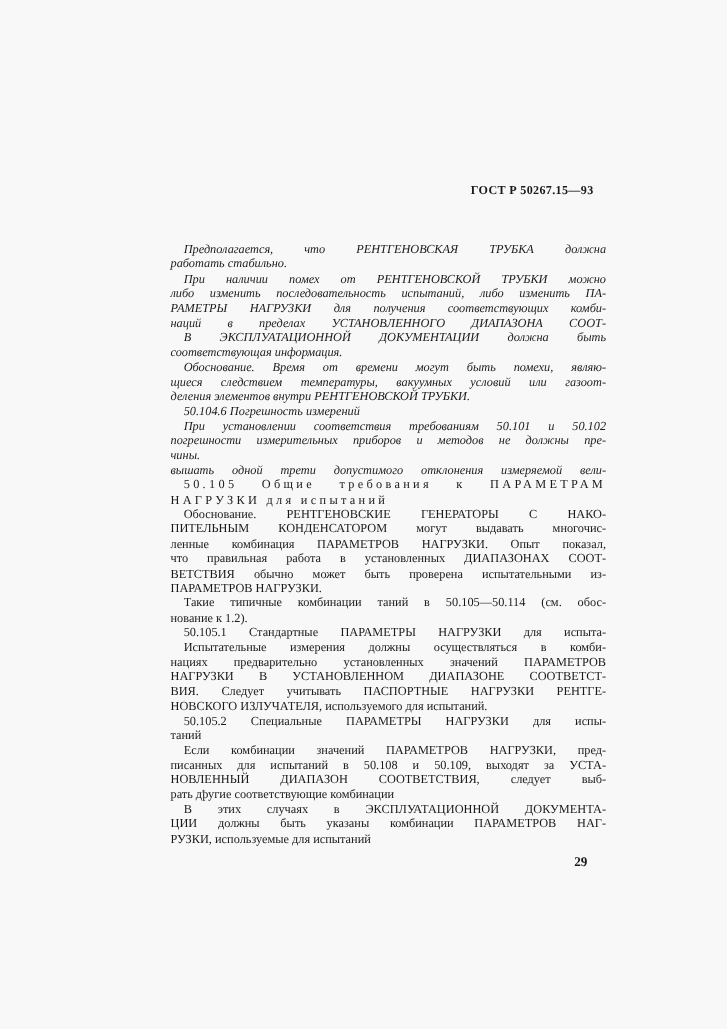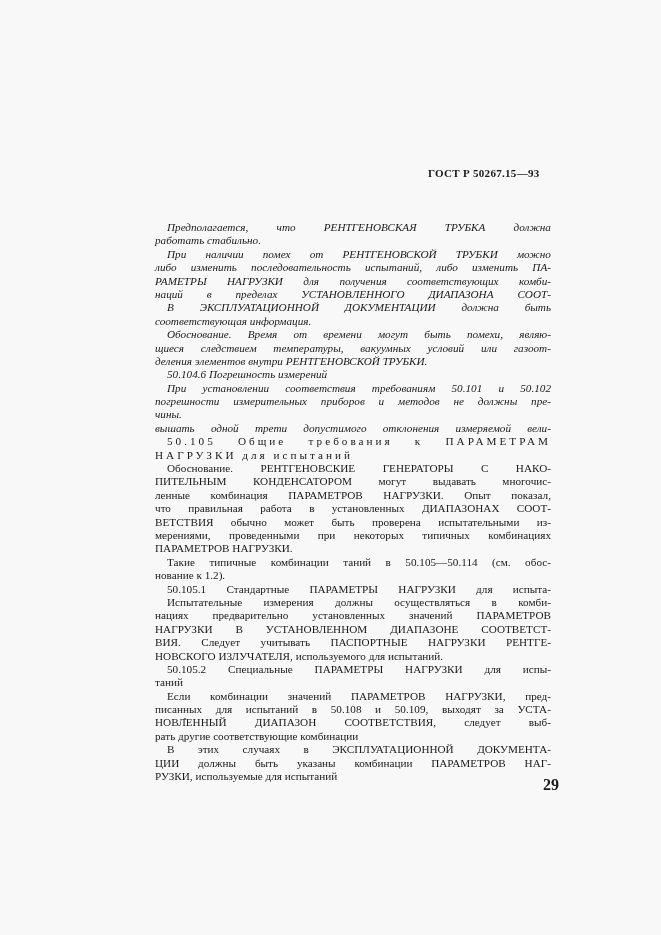--- a/index.html
+++ b/index.html
@@ -23,21 +23,21 @@
     font-size:11.2px;
     display:flex; justify-content:space-between;
   }
   .ln.last { justify-content:flex-start; }
   .ln.indent { padding-left:12px; }
   .it { font-style:italic; }
   .ln span { display:inline-block; }
   .sp { letter-spacing:3px; }
   .page-num {
     position:absolute; left:522px; top:776px;
-    font-size:16px; font-weight:bold;margin-left:21px;
+    font-size:12px; font-weight:bold;
   }
   .stray {
     position:absolute; left:184px; top:718px;
     width:2px; height:2px; background:#555; border-radius:50%;
   }
 </style>
 </head>
 <body>
 
 <div class="header">ГОСТ Р 50267.15—93</div>
@@ -206,28 +206,20 @@
     </div>
     <div class="ln ">
       <span>ВЕТСТВИЯ</span>
       <span>обычно</span>
       <span>может</span>
       <span>быть</span>
       <span>проверена</span>
       <span>испытательными</span>
       <span>из-</span>
     </div>
-    <div class="ln ">
-      <span>мерениями,</span>
-      <span>проведенными</span>
-      <span>при</span>
-      <span>некоторых</span>
-      <span>типичных</span>
-      <span>комбинациях</span>
-    </div>
     <div class="ln last">
       <span>ПАРАМЕТРОВ&nbsp;</span>
       <span>НАГРУЗКИ.</span>
     </div>
     <div class="ln indent">
       <span>Такие</span>
       <span>типичные</span>
       <span>комбинации</span>
       <span>таний</span>
       <span>в</span>

